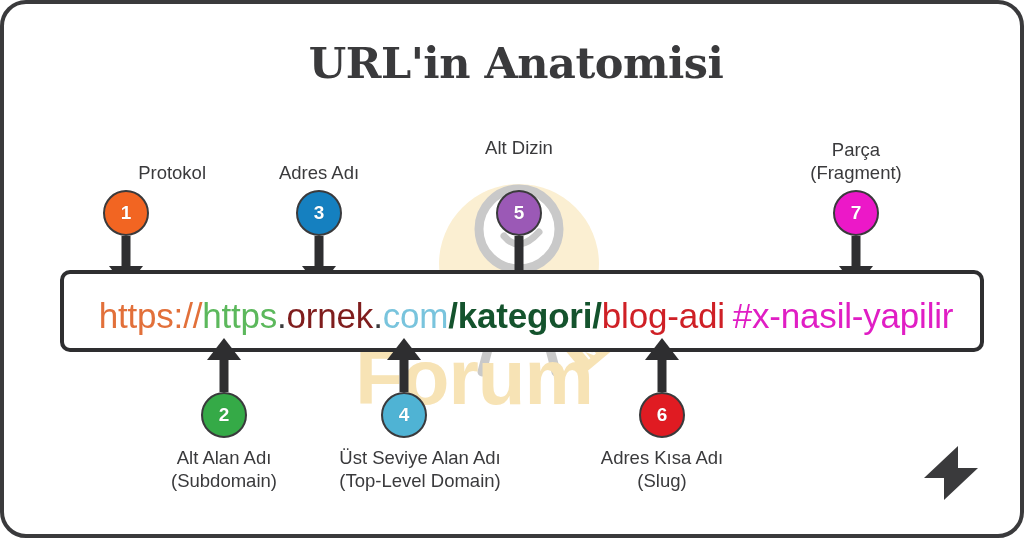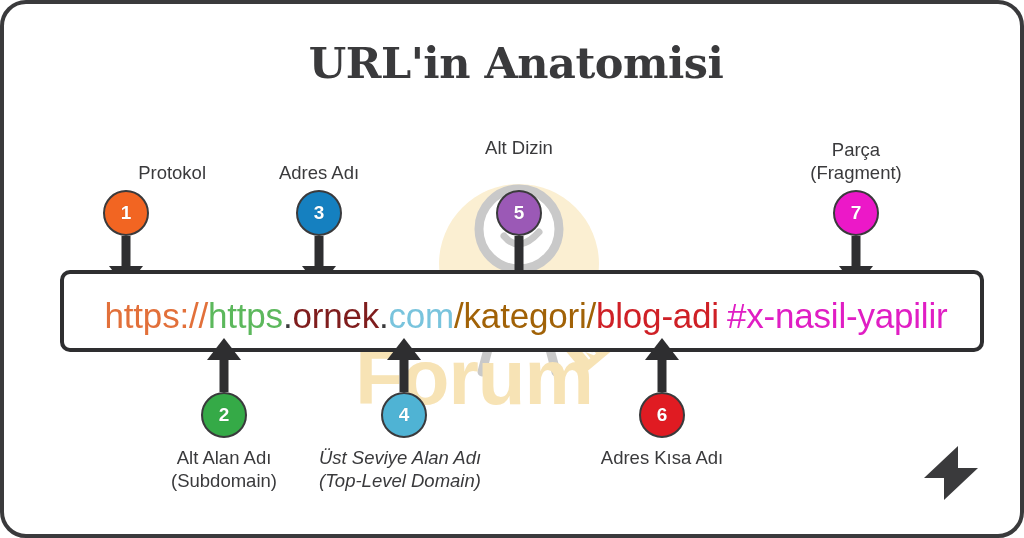--- a/index.html
+++ b/index.html
@@ -166,21 +166,21 @@
   </svg>
 
   <div id="urlbar">
     <div id="urltext">
         <span style="color: rgb(226, 112, 58);">https://</span>
         <span style="color: rgb(92, 184, 92);">https</span>
         <span style="color: rgb(58, 58, 60);">.</span>
         <span style="color: #7f1d1d;">ornek</span>
         <span style="color: rgb(58, 58, 60);">.</span>
         <span style="color: rgb(121, 196, 221);">com</span>
-        <span style="color: #a16207;">/kategori/</span>
+        <span style="color: #14532d; font-weight: bold;">/kategori/</span>
         <span style="color: rgb(207, 32, 38); text-align: right;">blog-adi</span>
         <span style="color: rgb(224, 30, 196); margin-left: 8px;">#x-nasil-yapilir</span>
       </div>
   </div>
 
   <svg class="conn" style="left:199px;top:330px;width:42px;height:60px;" viewBox="0 0 42 60">
     <path d="M21 58 L21 22" stroke="#2e2e30" stroke-width="9" fill="none"></path>
     <path d="M4 26 L21 4 L38 26 Z" fill="#2e2e30"></path>
   </svg>
   <svg class="conn" style="left:379px;top:330px;width:42px;height:60px;" viewBox="0 0 42 60">
@@ -200,26 +200,27 @@
   </div>
   <div class="badge" style="left:635px;top:388px;background:#e01b22;">
     <span>6</span>
   </div>
 
   <div class="label" style="left:135px;top:442px;width:170px;">
     <div>Alt Alan Adı</div>
     <div>(Subdomain)</div>
   </div>
 
-  <div class="label" style="left:288px;top:442px;width:216px;font-style:italic;">
+  <div class="label" style="left:308px;top:442px;width:216px;">
     <div>Üst Seviye Alan Adı</div>
     <div>(Top-Level Domain)</div>
   </div>
 
   <div class="label" style="left:568px;top:442px;width:180px;">
     <div>Adres Kısa Adı</div>
+    <div>(Slug)</div>
   </div>
 
   <svg id="bolt" viewBox="0 0 58 58">
     <path d="M36 2 L36 24 L56 24 L22 56 L22 34 L2 34 Z" fill="#3a3a3c"></path>
   </svg>
 
 </div>
 
 </body></html>

